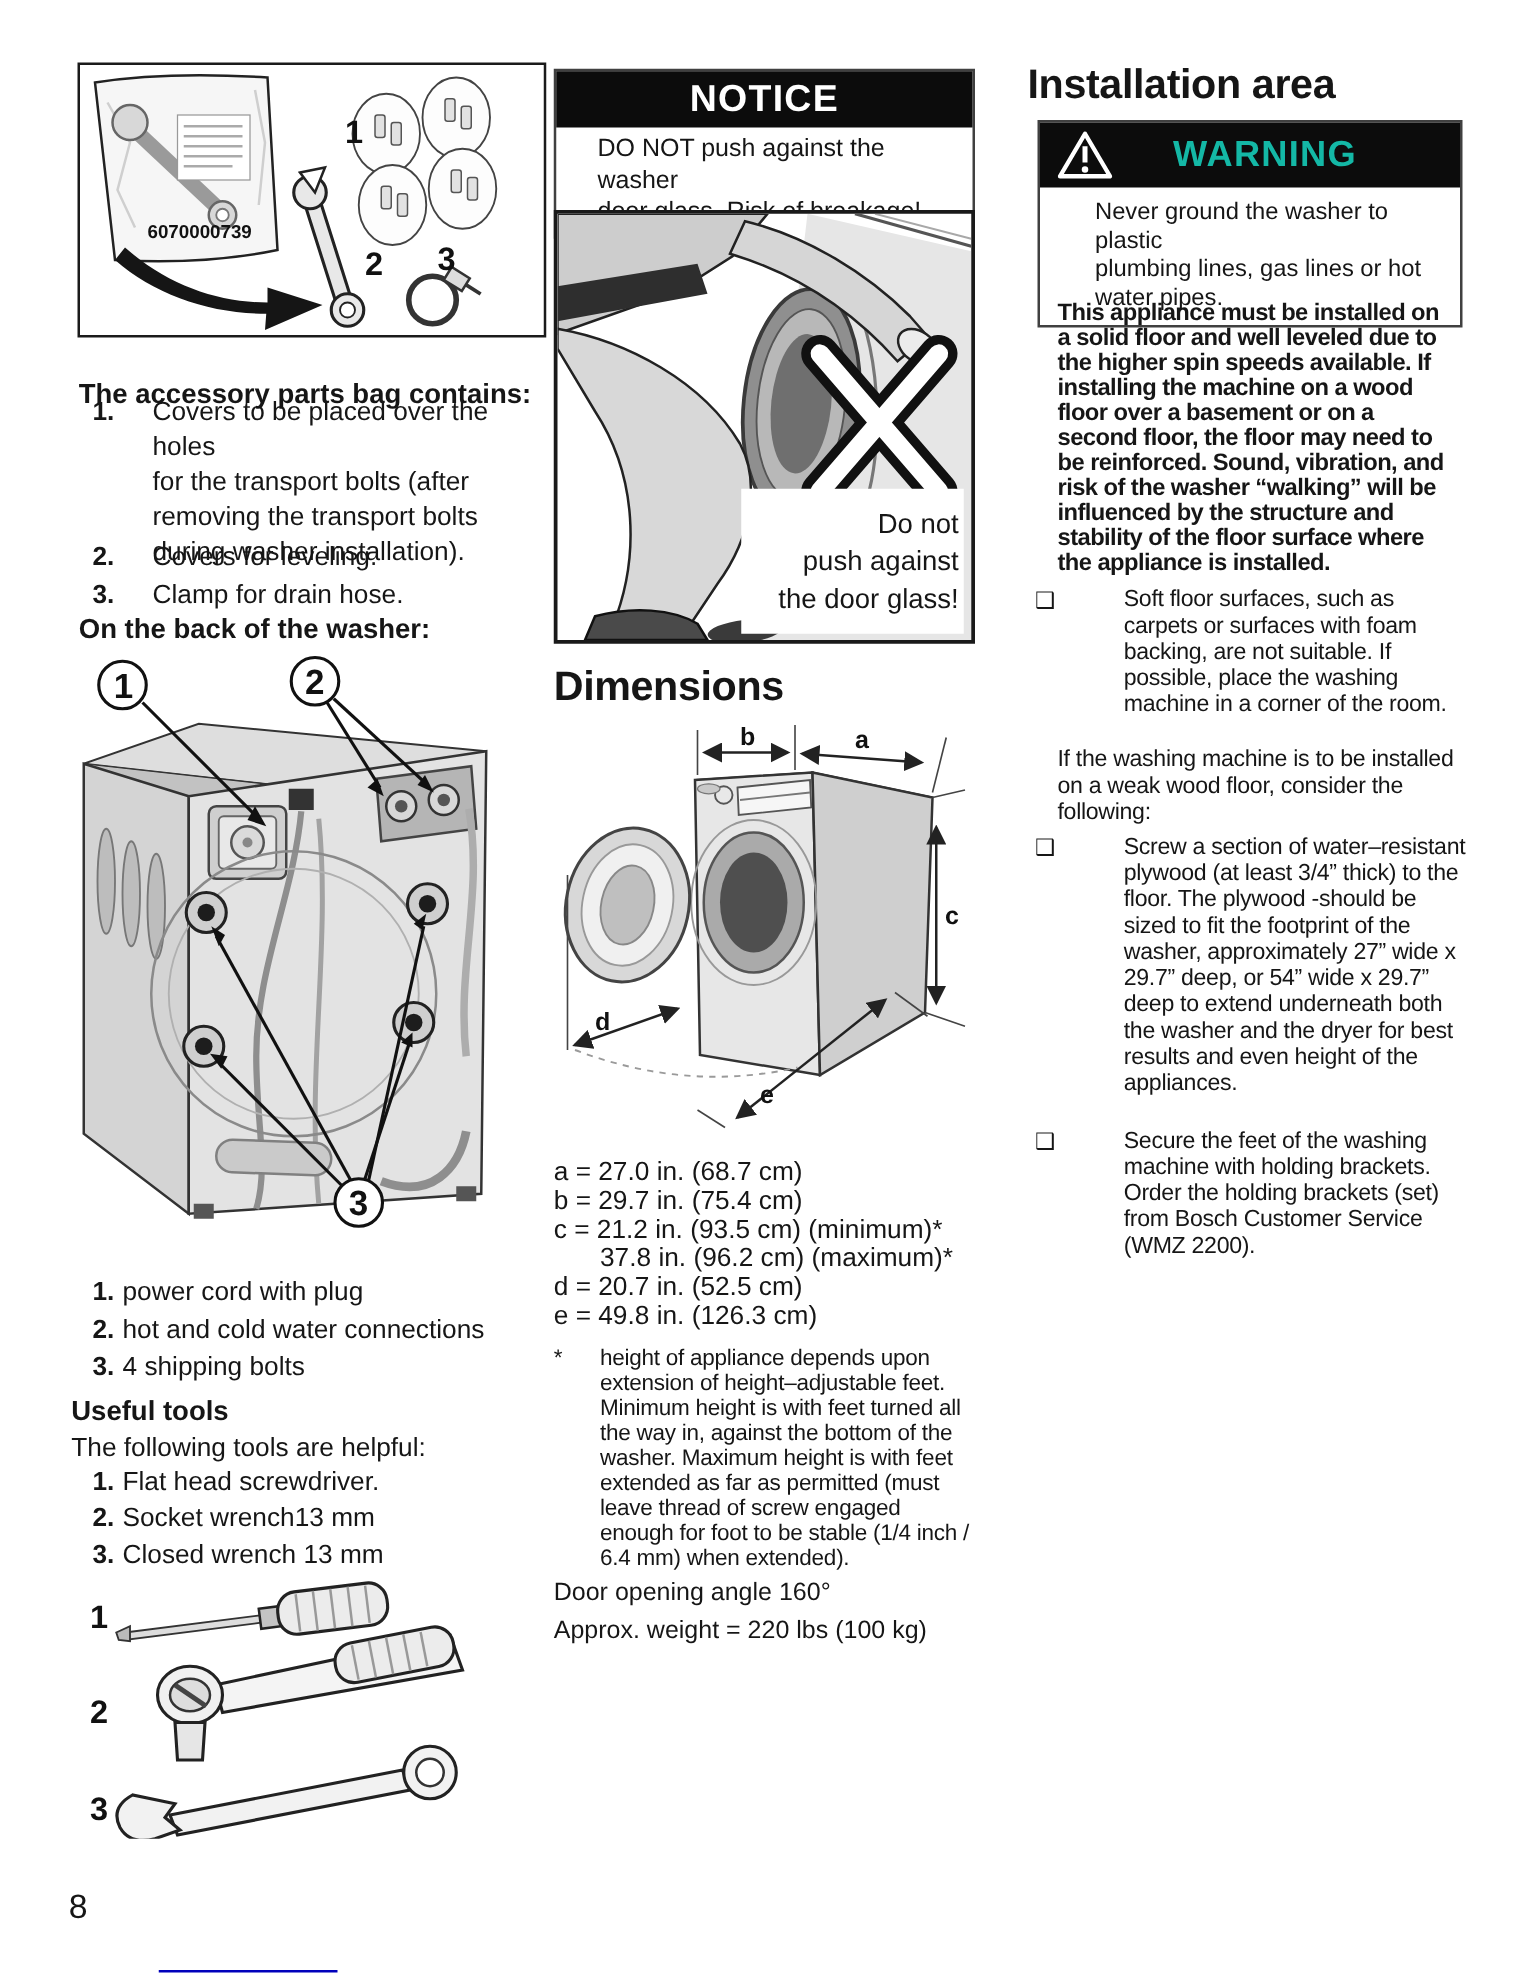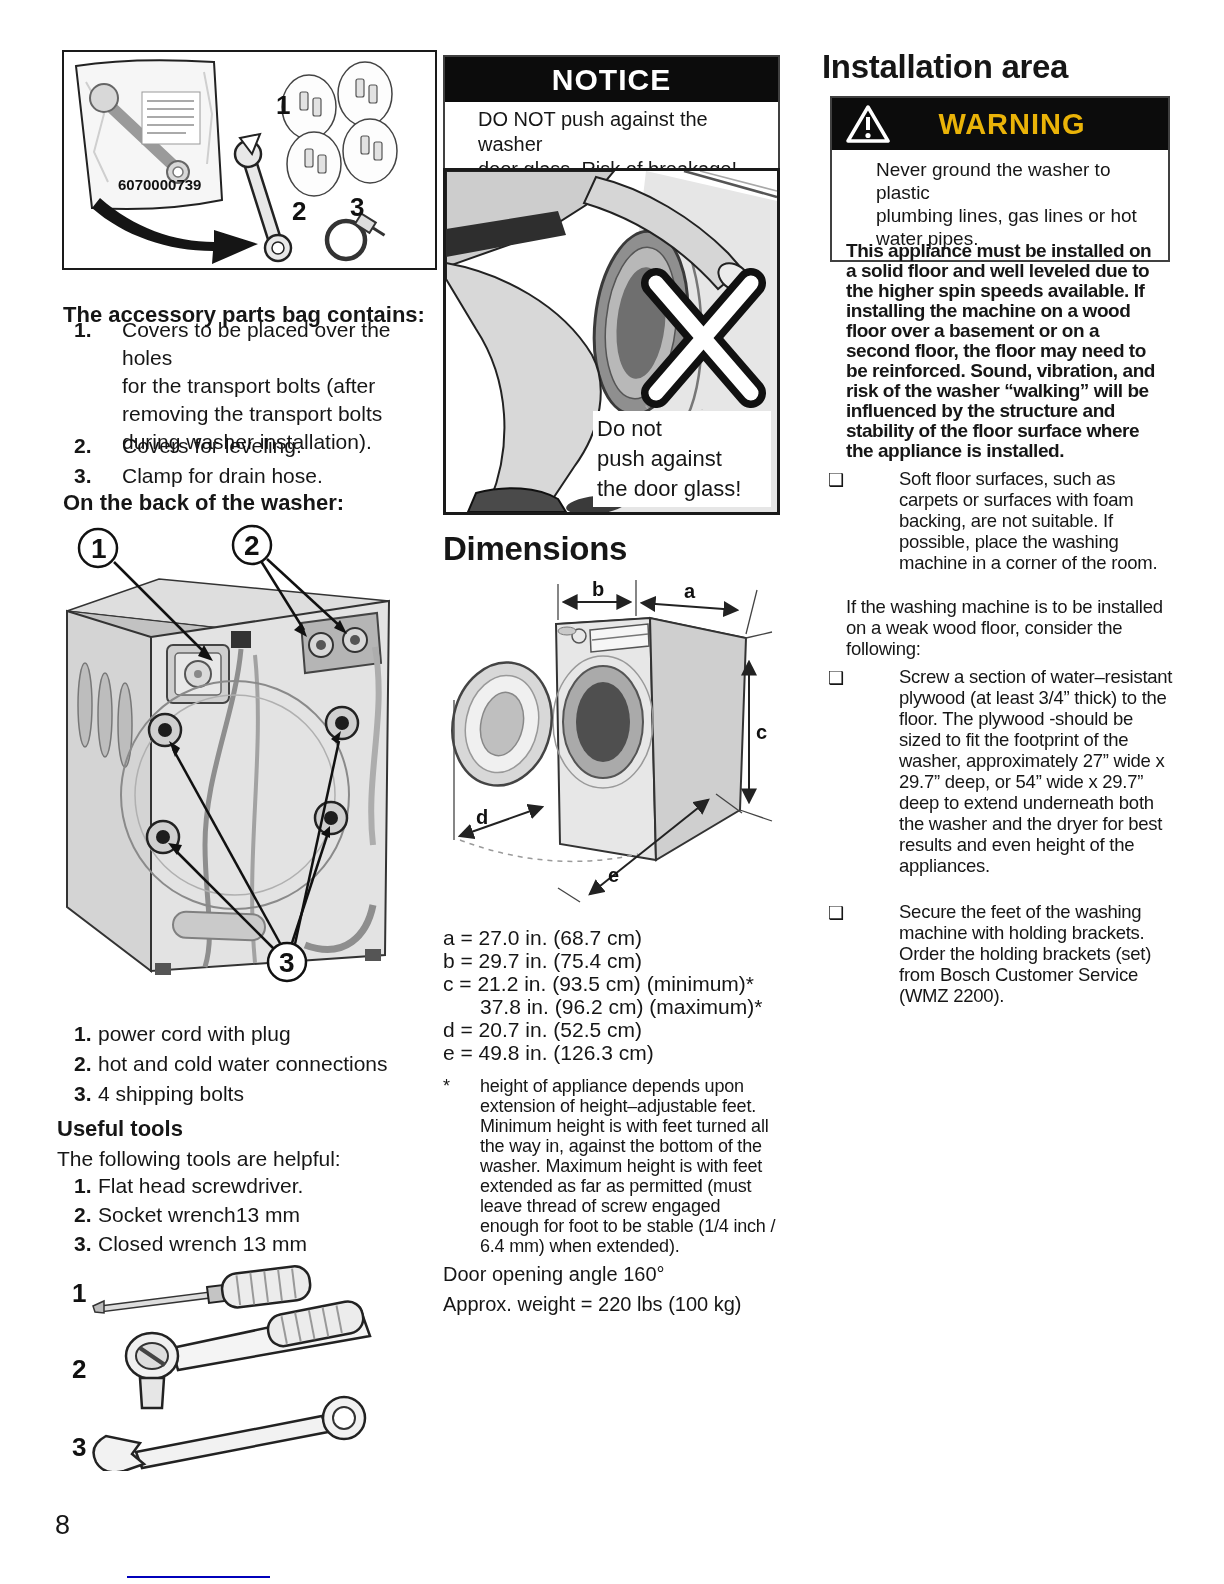--- a/index.html
+++ b/index.html
@@ -11,36 +11,36 @@
   .h-med{font-size:22px;font-weight:bold;}
   .fig-border{border:2px solid #1a1a1a;background:#fff;box-sizing:border-box;overflow:hidden;}
   .fig-border-thick{border:3px solid #1a1a1a;background:#fff;box-sizing:border-box;overflow:hidden;}
   .list-item{display:flex;font-size:21px;line-height:28px;}
   .list-item .num{font-weight:bold;width:24px;flex:none;}
   .list-item .txt{flex:1;}
   .notice-box{border:2px solid #404040;background:#fff;box-sizing:border-box;}
   .notice-head{background:#0c0c0c;color:#fff;height:45px;display:flex;align-items:center;
                justify-content:center;font-weight:bold;font-size:30px;letter-spacing:1px;}
   .notice-body{font-size:20px;line-height:25px;padding:5px 9px 7px 9px;}
-  .warn-head{background:#0c0c0c;color:#eab308;height:52px;display:flex;align-items:center;
+  .warn-head{background:#0c0c0c;color:#14b8a6;height:52px;display:flex;align-items:center;
              font-weight:bold;font-size:29px;letter-spacing:1px;}
   .warn-head .ttl{flex:1;text-align:center;padding-right:34px;}
   .warn-body{font-size:19px;line-height:23px;padding:8px 12px 10px 20px;}
   .mid-dim{font-size:21px;line-height:23px;}
   .dim-indent{padding-left:37px;}
   .footnote{display:flex;font-size:18px;line-height:20px;letter-spacing:-0.2px;}
   .footnote .star{width:13px;flex:none;}
   .mid-small{font-size:20px;line-height:24px;}
   .right-bold{font-size:19px;font-weight:bold;line-height:20px;letter-spacing:-0.45px;}
   .right-body{font-size:18.5px;line-height:21px;letter-spacing:-0.25px;}
   .bullet-row{display:flex;}
   .bullet-row .bchar{width:47px;flex:none;font-size:18px;padding-top:1px;}
   .bullet-row .btxt{flex:1;}
   .door-caption{position:absolute;right:6px;bottom:5px;width:170px;background:#fff;
-                font-size:22px;line-height:30px;padding:3px 4px;}
+                font-size:22px;line-height:30px;padding:13px 4px;text-align:right;}
   .page-num{font-size:27px;}
   .blue-rule{height:2px;background:#0000bb;}
   svg text{font-family:"Liberation Sans",sans-serif;}
   .svglbl{font-weight:bold;font-size:26px;fill:#111;}
   .svglbl-sm{font-weight:bold;font-size:20px;fill:#111;}
 </style>
 </head>
 <body>
 
 <div class="page">

